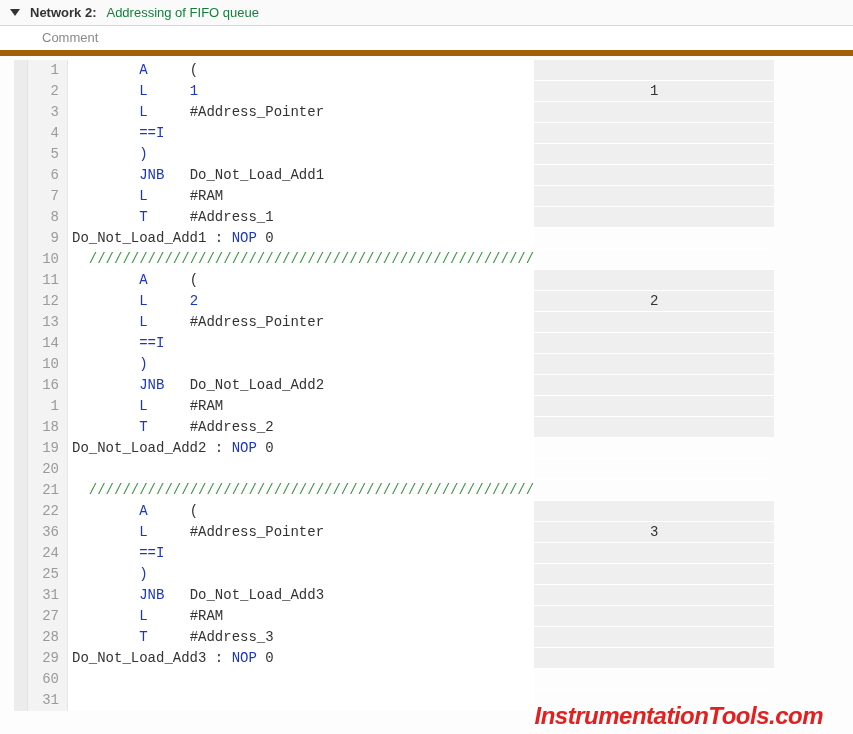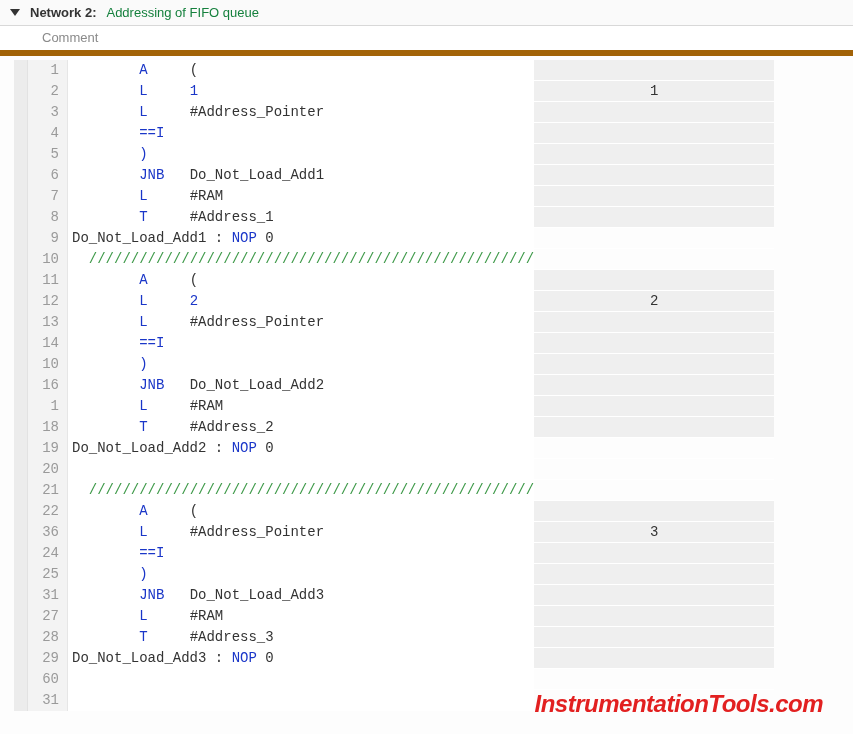--- a/index.html
+++ b/index.html
@@ -82,21 +82,21 @@
   .value-line {
     height: 21px;
     line-height: 21px;
     background: #efefef;
     border-bottom: 1px solid #fff;
     text-align: center;
   }
   .watermark {
     position: absolute;
     right: 30px;
-    bottom: 16px;
+    bottom: 4px;
     font-family: "Arial Black", Arial, sans-serif;
     font-weight: 900;
     font-style: italic;
     font-size: 24px;
     color: #e22020;
     letter-spacing: -0.5px;
   }
 </style>
 </head>
 <body>

